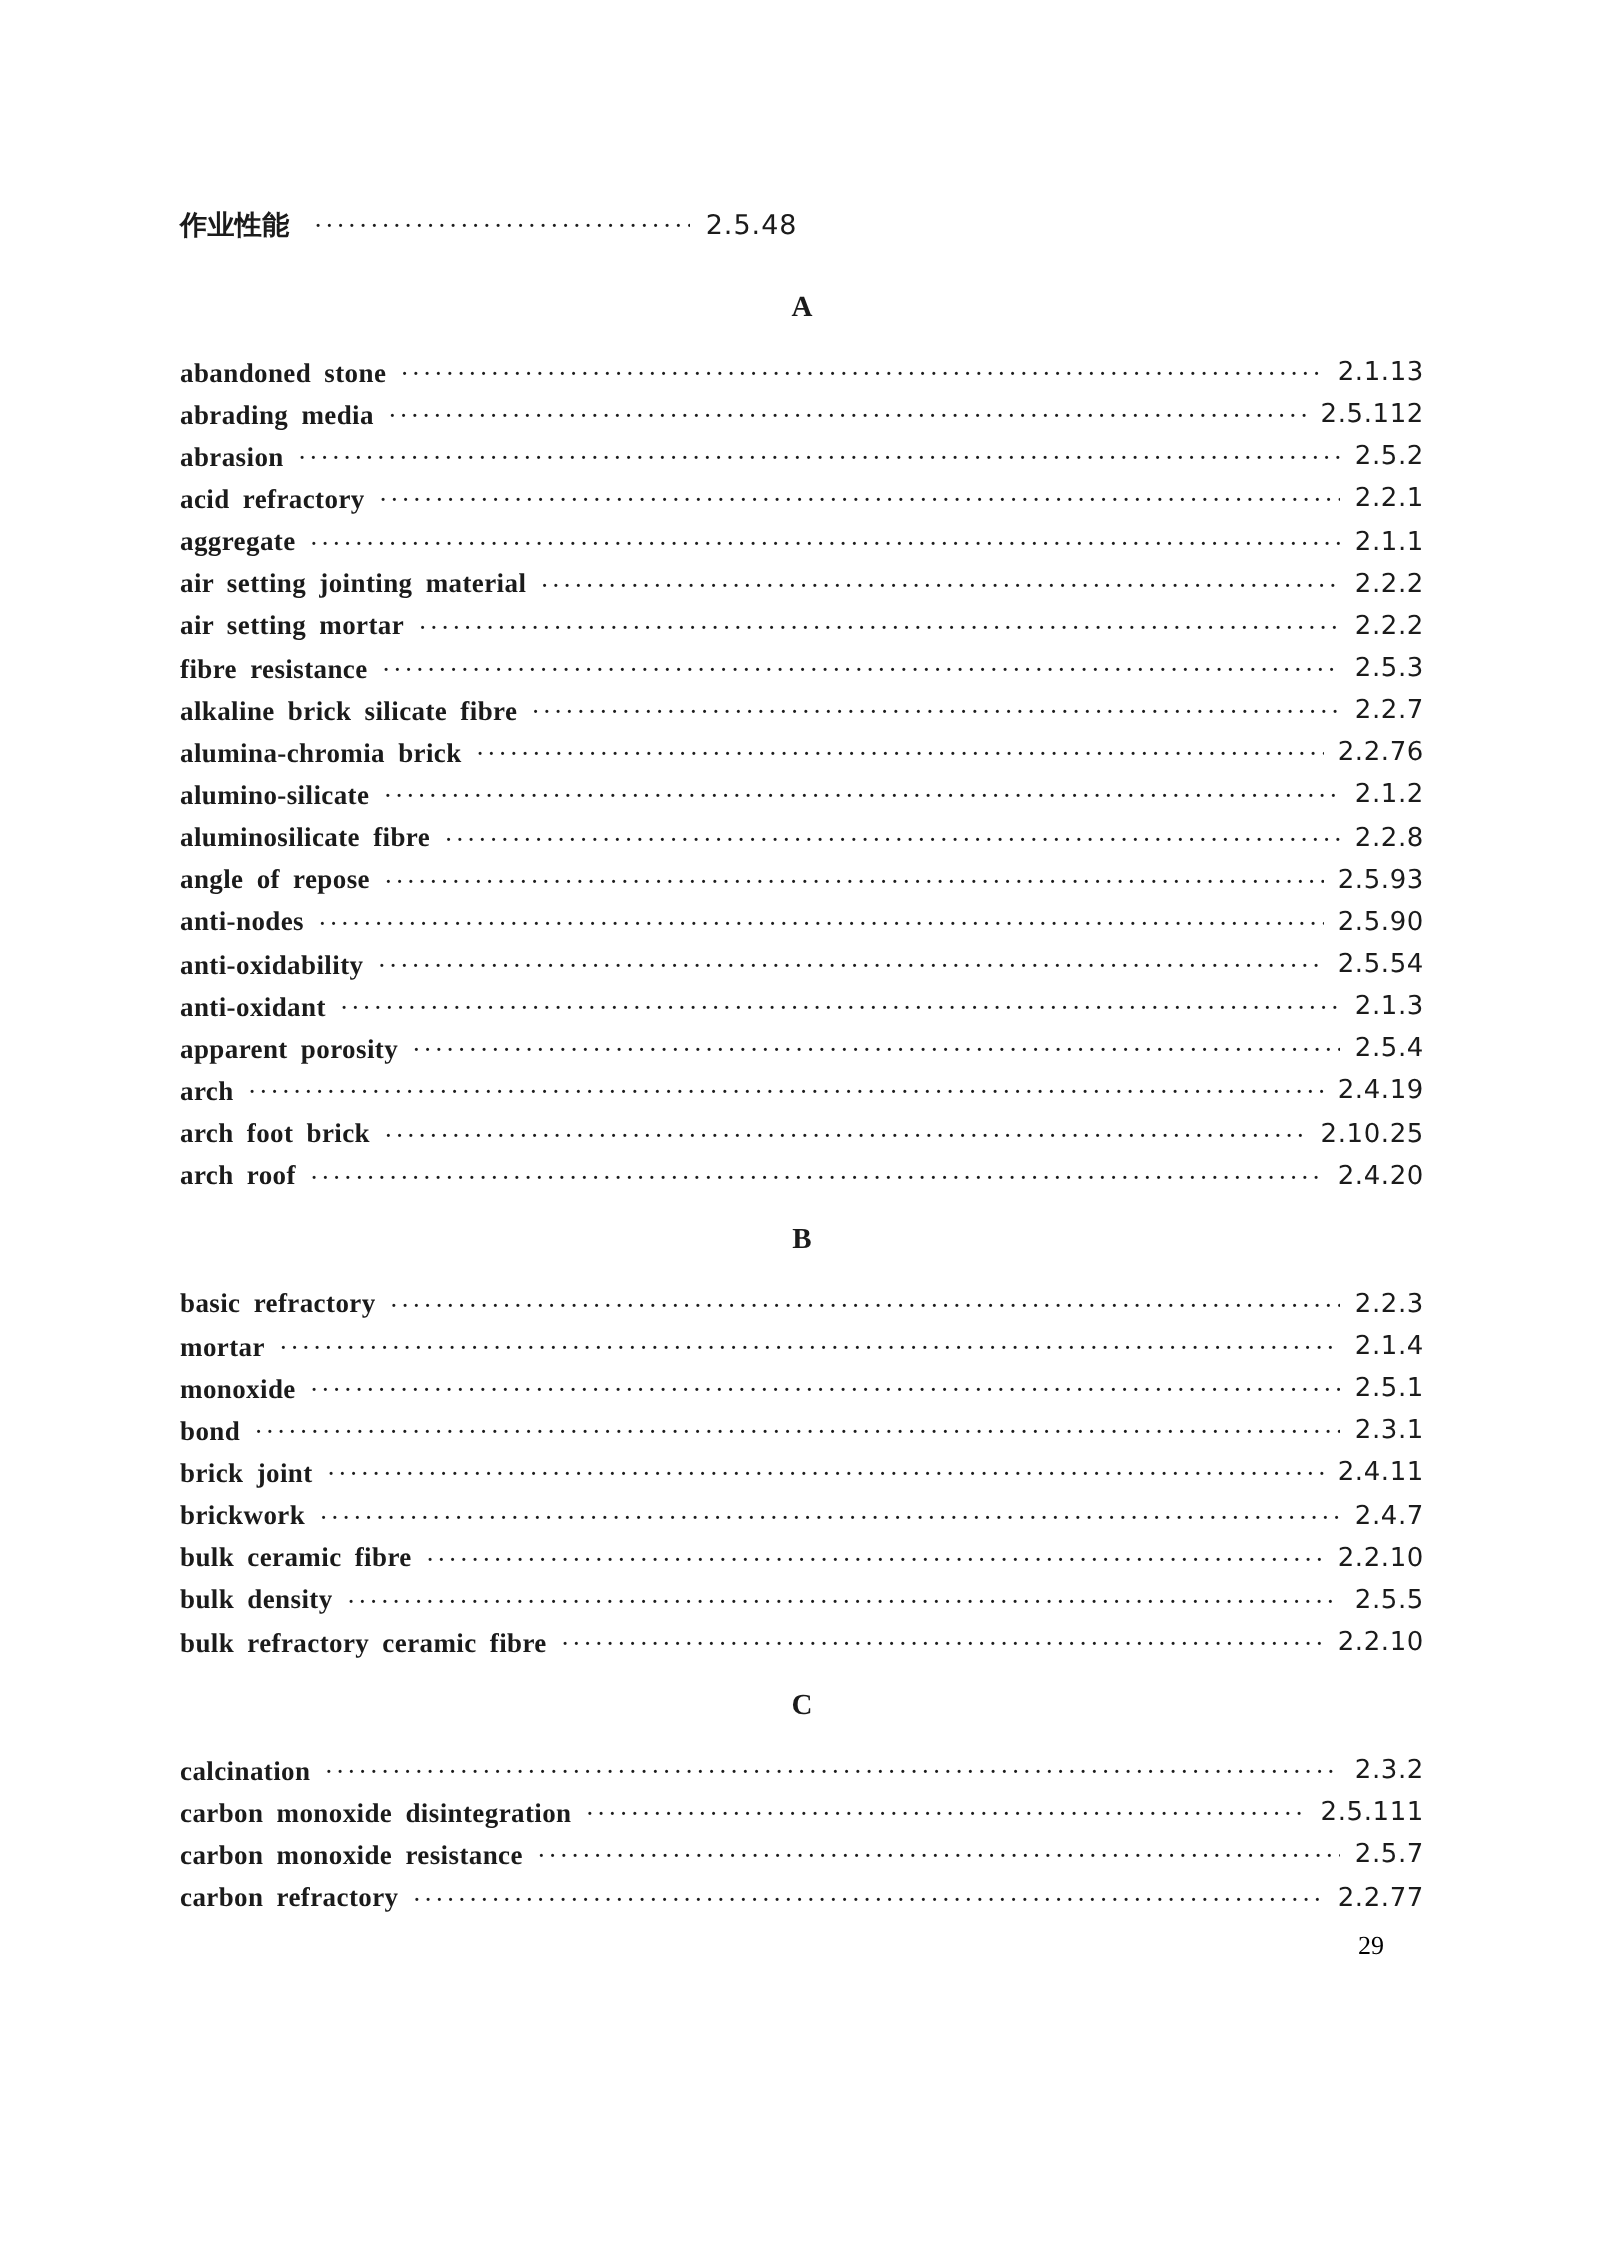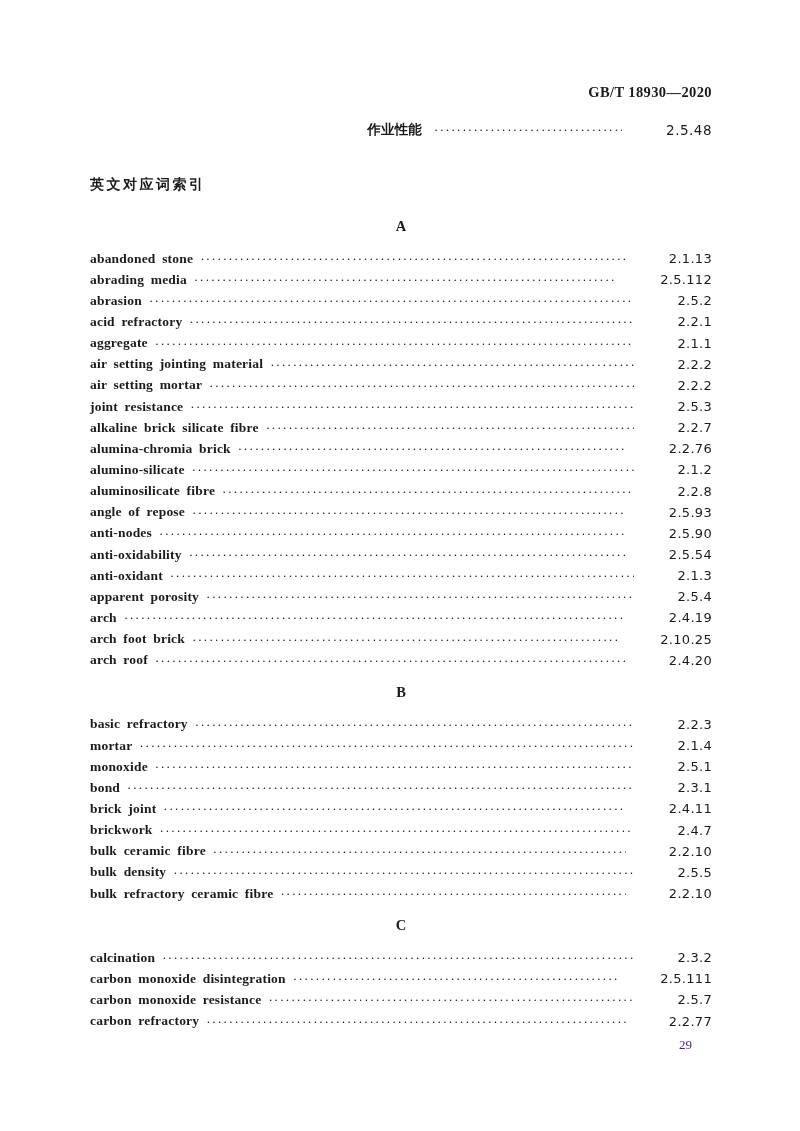--- a/index.html
+++ b/index.html
@@ -24,21 +24,20 @@
     font-weight: bold;
     font-size: 14.5px;
     line-height: 17px;
     letter-spacing: 0.4px;
   }
   .continued-row {
     display: flex;
     align-items: center;
     margin-top: 20px;
     height: 17px;
-    justify-content: flex-end;
   }
   .cjk {
     font-family: "DejaVu Sans", "Liberation Sans", sans-serif;
     font-weight: bold;
     font-size: 14px;
     letter-spacing: 2.5px;
   }
   .continued-row .leader {
     flex: none;
     width: 188px;
@@ -91,45 +90,42 @@
     font-size: 13px;
     letter-spacing: 1.3px;
     margin: 0 7px;
     line-height: 1;
   }
   .ref {
     font-family: "DejaVu Sans", sans-serif;
     font-size: 13px;
     white-space: nowrap;
     letter-spacing: 0.3px;
-    margin-left: 36px;
   }
   .page-number {
     margin-top: 5px;
     text-align: right;
     padding-right: 20px;
     font-family: "Liberation Serif", serif;
     font-size: 13px;
-    color: #4c1d95;
+    color: #000000;
   }
 </style>
 </head>
 <body>
 
 <div class="page">
 
-  <div class="doc-header">GB/T 18930—2020</div>
 
   <div class="continued-row">
     <span class="term cjk">作业性能</span>
     <span class="leader">············································································································································································································································································································</span>
     <span class="ref">2.5.48</span>
   </div>
 
-  <div class="index-title cjk">英文对应词索引</div>
 
   <div class="sections">
       <div class="section">
         <div class="section-letter">A</div>
         <div class="entry-row">
           <span class="term">abandoned stone</span>
           <span class="leader">············································································································································································································································································································</span>
           <span class="ref">2.1.13</span>
         </div>
         <div class="entry-row">
@@ -156,21 +152,21 @@
           <span class="term">air setting jointing material</span>
           <span class="leader">············································································································································································································································································································</span>
           <span class="ref">2.2.2</span>
         </div>
         <div class="entry-row">
           <span class="term">air setting mortar</span>
           <span class="leader">············································································································································································································································································································</span>
           <span class="ref">2.2.2</span>
         </div>
         <div class="entry-row">
-          <span class="term">joint resistance</span>
+          <span class="term">fibre resistance</span>
           <span class="leader">············································································································································································································································································································</span>
           <span class="ref">2.5.3</span>
         </div>
         <div class="entry-row">
           <span class="term">alkaline brick silicate fibre</span>
           <span class="leader">············································································································································································································································································································</span>
           <span class="ref">2.2.7</span>
         </div>
         <div class="entry-row">
           <span class="term">alumina-chromia brick</span>

